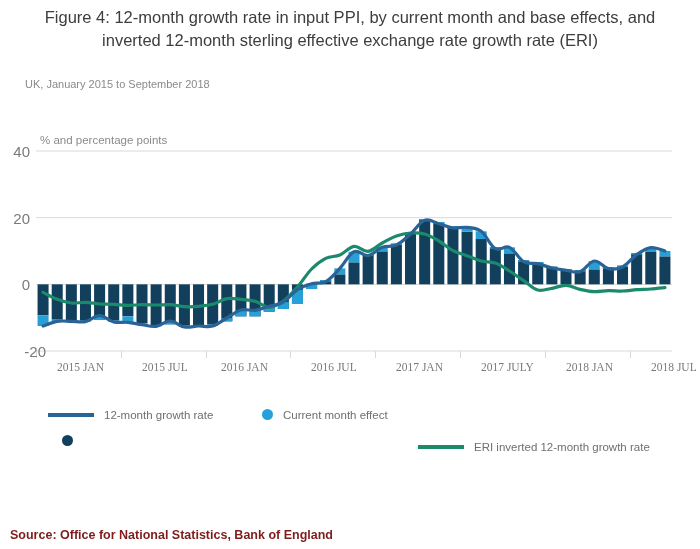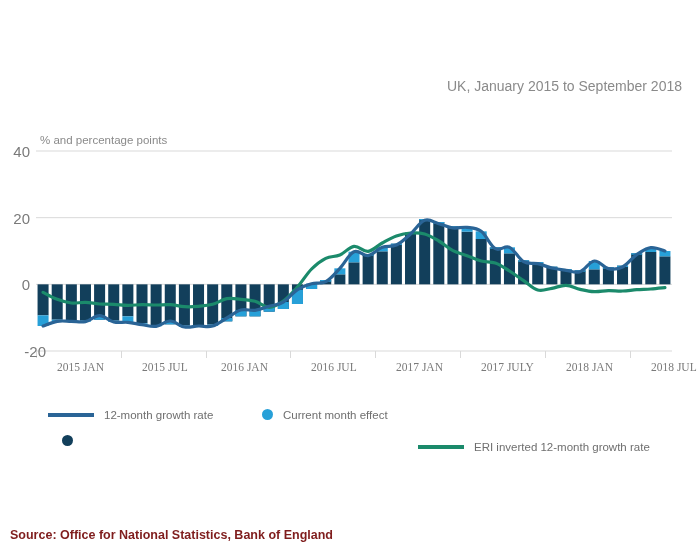--- a/index.html
+++ b/index.html
@@ -27,25 +27,25 @@
     width: 664px;
     text-align: center;
     font-size: 16.5px;
     line-height: 23px;
     color: #3d3d3d;
     font-family: "Liberation Sans", sans-serif;
     font-weight: 400;
   }
   .subtitle {
     position: absolute;
-    left: 18px;
+    left: 25px;
     top: 78px;
     width: 664px;
-    text-align: right;
-    font-size: 14px;
+    text-align: left;
+    font-size: 11px;
     color: #8a8a8a;
     font-family: "Liberation Sans", sans-serif;
   }
   .unit-label {
     position: absolute;
     left: 40px;
     top: 134px;
     font-size: 11.5px;
     color: #8a8a8a;
     font-family: "Liberation Sans", sans-serif;
@@ -115,20 +115,21 @@
     font-weight: bold;
     color: #7f1d1d;
     font-family: "Liberation Sans", sans-serif;
   }
 </style>
 </head>
 <body>
 
 <div id="figure">
 
+  <div class="title">Figure 4: 12-month growth rate in input PPI, by current month and base effects, and inverted 12-month sterling effective exchange rate growth rate (ERI)</div>
   <div class="subtitle">UK, January 2015 to September 2018</div>
   <div class="unit-label">% and percentage points</div>
 
   <div class="plot" id="plot">
     <svg id="chart-svg" width="700" height="400">
         <line x1="36" x2="672" y1="351" y2="351" stroke="#d9d9d9" stroke-width="1.2"></line>
         <line x1="36" x2="672" y1="284.33333333333337" y2="284.33333333333337" stroke="#d9d9d9" stroke-width="1"></line>
         <line x1="36" x2="672" y1="217.66666666666669" y2="217.66666666666669" stroke="#d9d9d9" stroke-width="1"></line>
         <line x1="36" x2="672" y1="151" y2="151" stroke="#d9d9d9" stroke-width="1"></line>
         <line x1="36.5" x2="36.5" y1="351" y2="358" stroke="#d9d9d9" stroke-width="1"></line>

